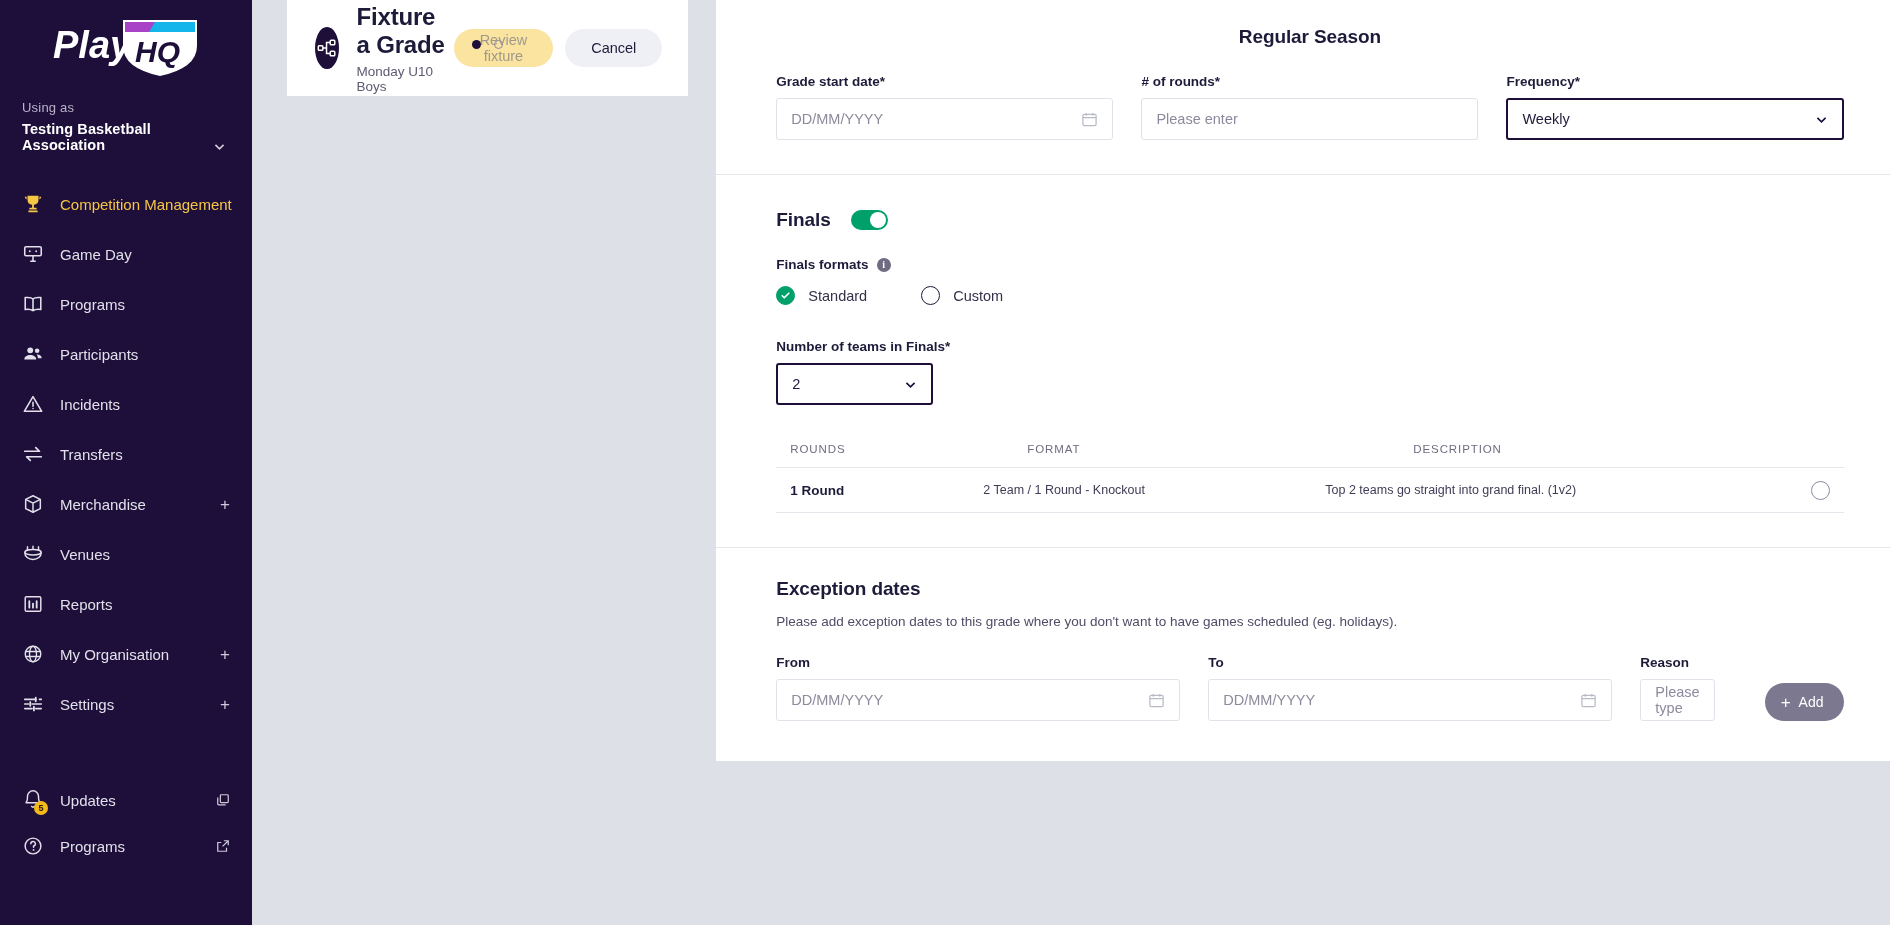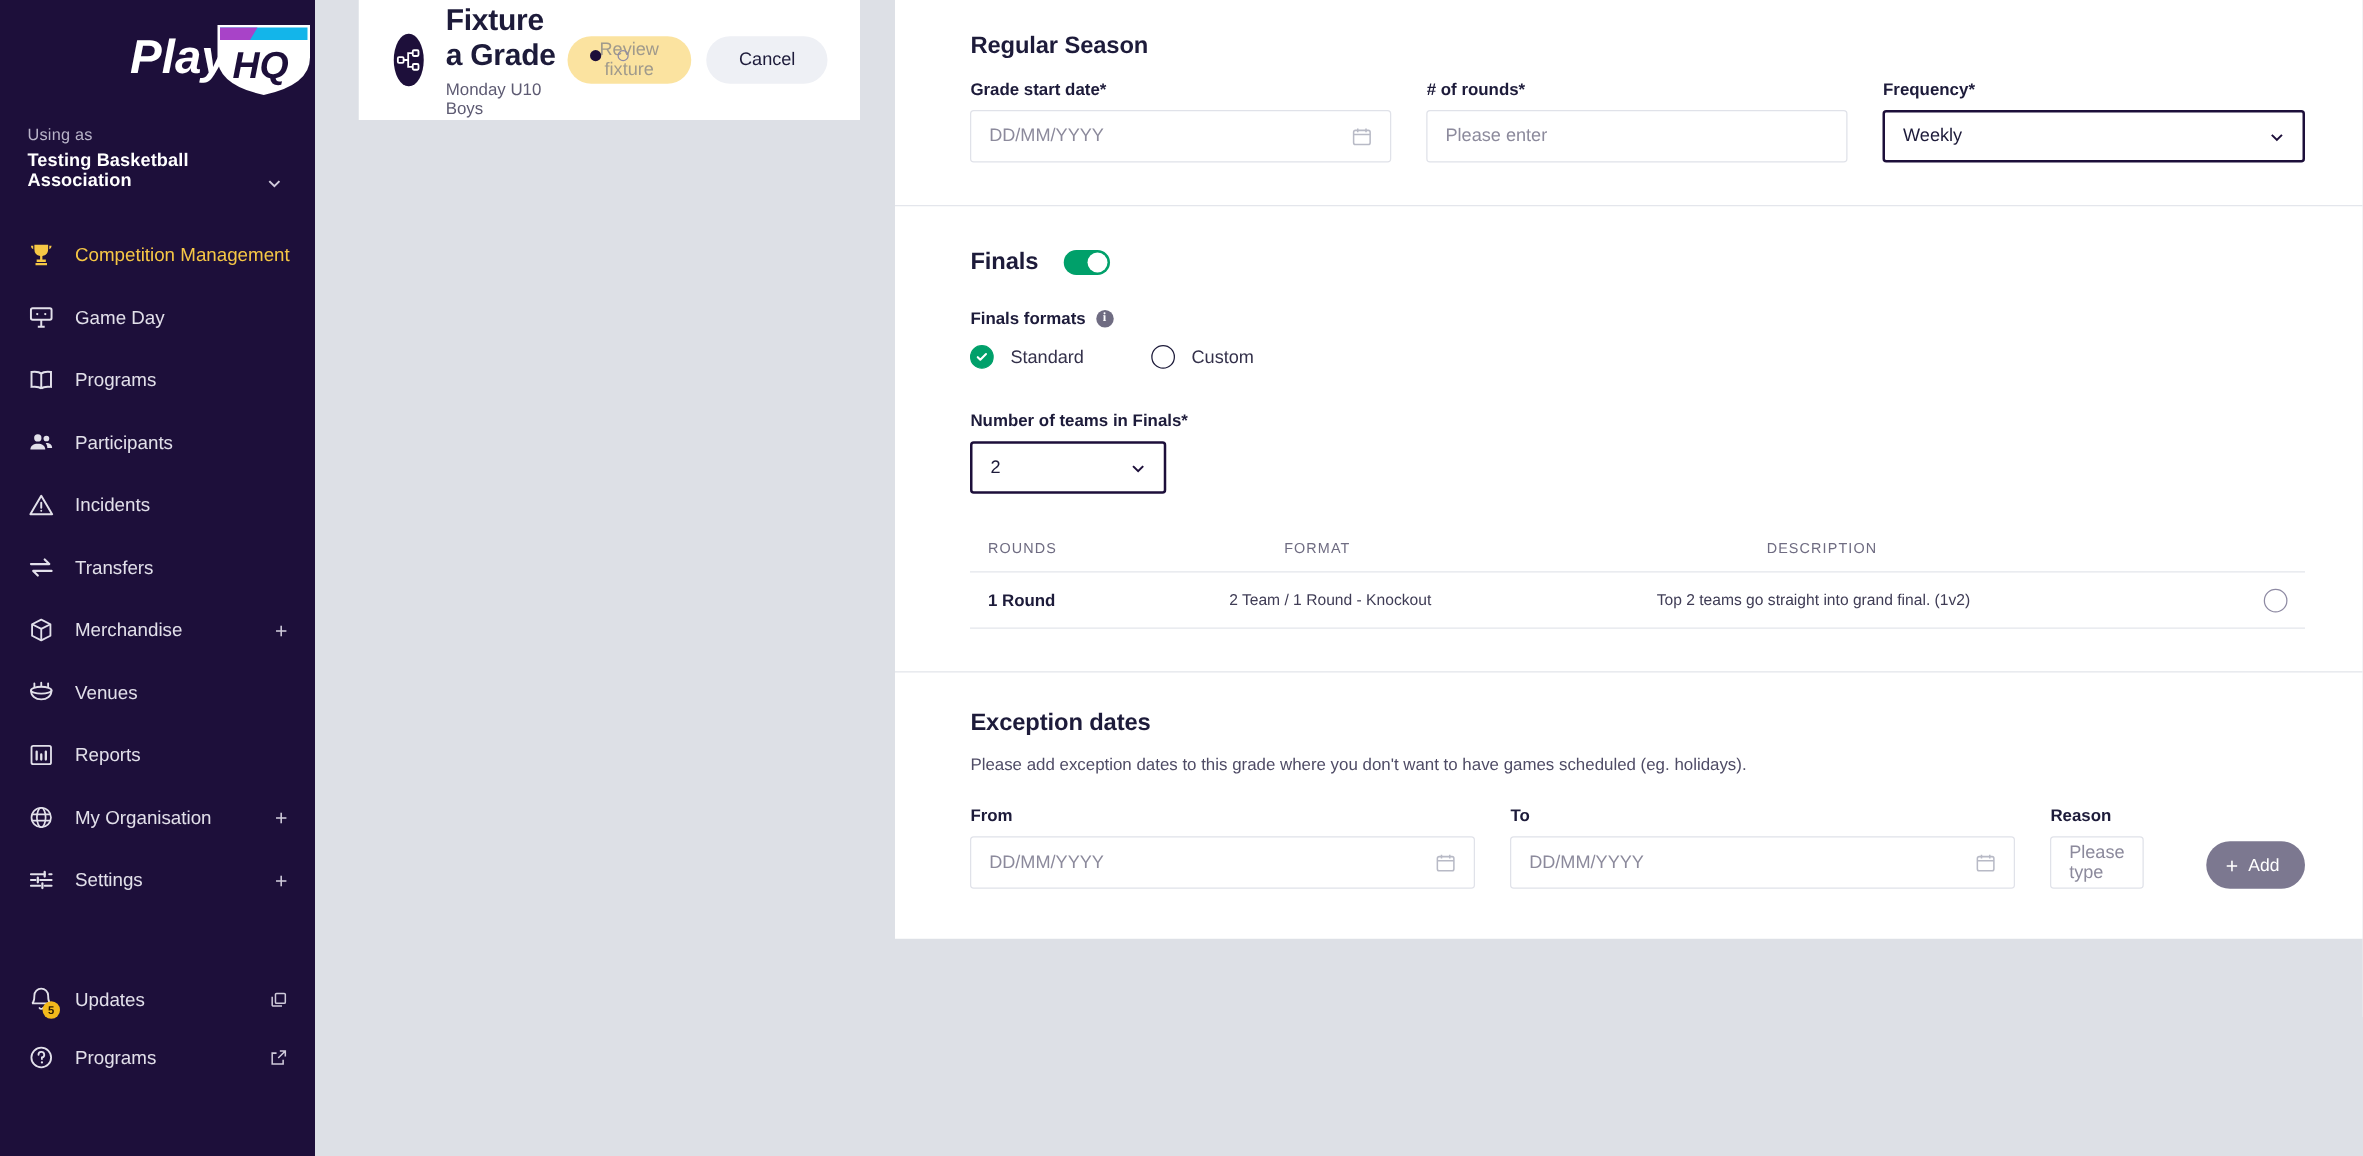--- a/index.html
+++ b/index.html
@@ -12,21 +12,21 @@
   body { display: flex; }
 
   
   .sidebar {
     width: 252px; height: 925px; flex: 0 0 252px;
     background: #1d0f3a;
     position: relative;
     color: #e8e6ef;
     display: flex; flex-direction: column;
   }
-  .logo-wrap { height: 96px; display: flex; align-items: center; justify-content: flex-end; }
+  .logo-wrap { height: 96px; display: flex; align-items: center; justify-content: center; }
   .logo { position: relative; width: 150px; height: 64px; }
   .logo svg { display: block; }
 
   .using-as-block { padding: 4px 22px 0 22px; }
   .using-as-label { font-size: 13px; color: #b9b4c9; letter-spacing: .2px; }
   .org-row {
     display: flex; align-items: flex-end; justify-content: space-between;
     margin-top: 6px; padding-right: 4px;
   }
   .org-name { font-size: 14.5px; font-weight: bold; color: #ffffff; letter-spacing: .1px; }
@@ -126,21 +126,21 @@
     font-size: 14.5px; color: #1d1b3a;
     position: relative;
   }
   .input .ph { color: #8c8a9c; }
   .input.focused { border: 2px solid #1d0f3a; }
   .cal { margin-left: auto; width: 17px; height: 17px; color: #b8bac6; flex: 0 0 17px; }
   .chev { margin-left: auto; width: 13px; height: 13px; color: #1d0f3a; flex: 0 0 13px; }
 
   
   .sec-regular { padding-top: 26px; padding-bottom: 34px; }
-  .sec-regular .section-title { margin-bottom: 16px; }
+  .sec-regular .section-title { margin-bottom: 26px; text-align: center; }
 
   
   .sec-finals { padding-top: 34px; padding-bottom: 34px; }
   .finals-head { display: flex; align-items: center; gap: 20px; }
   .toggle {
     width: 37px; height: 20px; border-radius: 11px;
     background: #00a06a; position: relative; cursor: pointer;
   }
   .toggle .knob {
     position: absolute; right: 2px; top: 2px;

